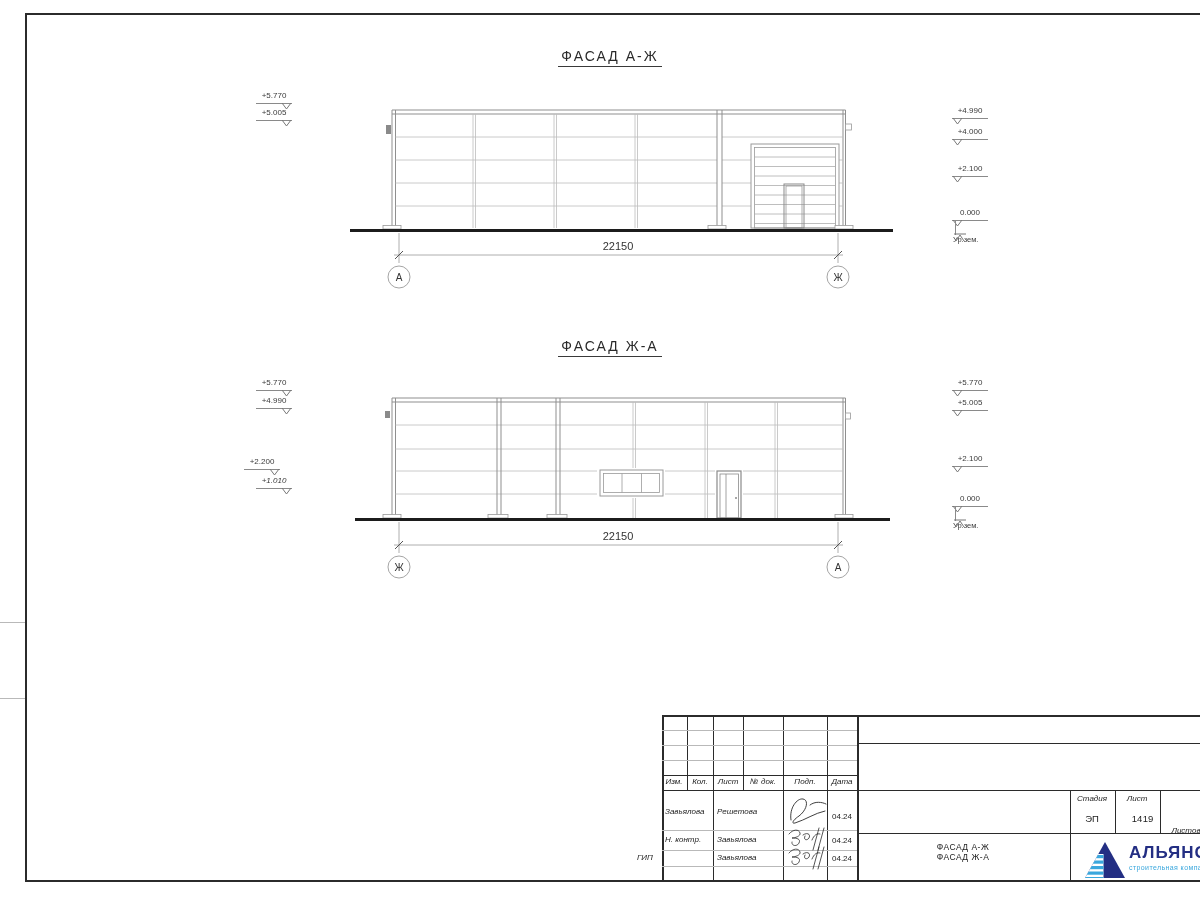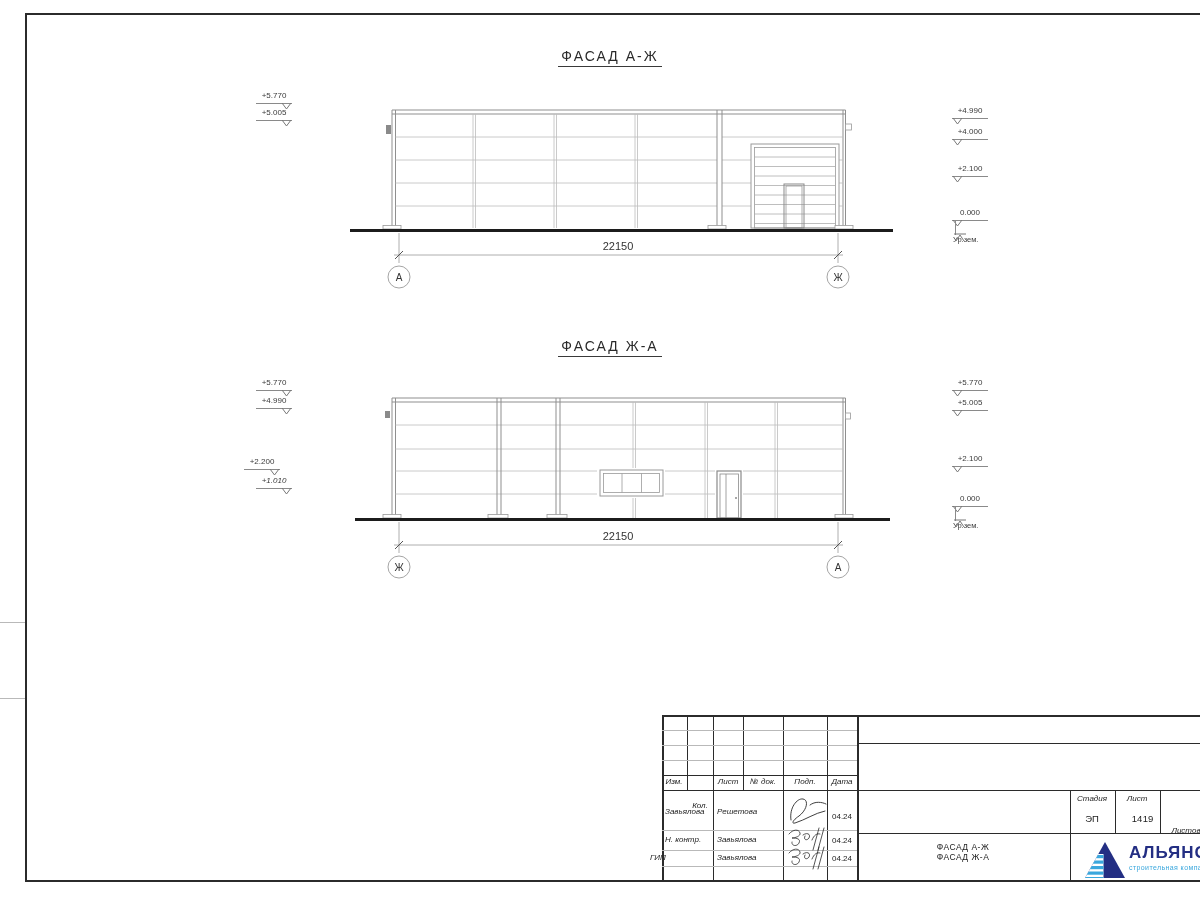--- a/index.html
+++ b/index.html
@@ -261,33 +261,33 @@
   <div class="h" style="left:662px;top:850px;width:195px;"></div>
   <div class="h" style="left:662px;top:866px;width:195px;"></div>
 
   <div class="h dk" style="left:857px;top:743px;width:343px;"></div>
   <div class="h dk" style="left:857px;top:833px;width:343px;"></div>
   <div class="v dk" style="left:1070px;top:790px;height:91px;"></div>
   <div class="v dk" style="left:1115px;top:790px;height:43px;"></div>
   <div class="v dk" style="left:1160px;top:790px;height:43px;"></div>
 
   <div class="tbt c" style="left:674px;top:777px;">Изм.</div>
-  <div class="tbt c" style="left:700px;top:801px;font-style:italic;">Кол.</div>
+  <div class="tbt c" style="left:700px;top:777px;font-style:italic;">Кол.</div>
   <div class="tbt c" style="left:728px;top:777px;">Лист</div>
   <div class="tbt c" style="left:763px;top:777px;">№ док.</div>
   <div class="tbt c" style="left:805px;top:777px;">Подп.</div>
   <div class="tbt c" style="left:842px;top:777px;">Дата</div>
 
   <div class="tbt" style="left:665px;top:807px;">Завьялова</div>
   <div class="tbt" style="left:717px;top:807px;">Решетова</div>
   <div class="tbt c" style="left:842px;top:812px;font-style:normal;">04.24</div>
   <div class="tbt" style="left:665px;top:835px;">Н. контр.</div>
   <div class="tbt" style="left:717px;top:835px;">Завьялова</div>
   <div class="tbt c" style="left:842px;top:836px;font-style:normal;">04.24</div>
-  <div class="tbt" style="left:650px;top:853px;">ГИП</div>
+  <div class="tbt" style="left:637px;top:853px;">ГИП</div>
   <div class="tbt" style="left:717px;top:853px;">Завьялова</div>
   <div class="tbt c" style="left:842px;top:854px;font-style:normal;">04.24</div>
 
   <svg style="left:783px;top:790px;" width="44" height="40" viewBox="0 0 44 40">
     <path d="M8,30 C6,18 14,8 20,9 C26,10 24,20 16,26 C10,30 8,34 12,33 C22,30 32,23 42,21 M27,15 C32,11 39,12 43,14" fill="none" stroke="#2a2a2a" stroke-width="0.9" stroke-linecap="round"></path>
   </svg>
   <svg style="left:783px;top:826px;" width="44" height="26" viewBox="0 0 44 26">
     <path d="M6,8 C10,3 16,3 17,7 C18,10 12,12 9,12 C14,12 18,13 16,17 C14,21 8,20 9,16 M20,9 C24,6 28,8 26,12 C24,15 20,14 22,10 M29,14 C31,9 34,7 37,8 M36,2 L30,24 M41,2 L35,24" fill="none" stroke="#2a2a2a" stroke-width="0.8" stroke-linecap="round"></path>
   </svg>
   <svg style="left:783px;top:845px;" width="44" height="26" viewBox="0 0 44 26">

